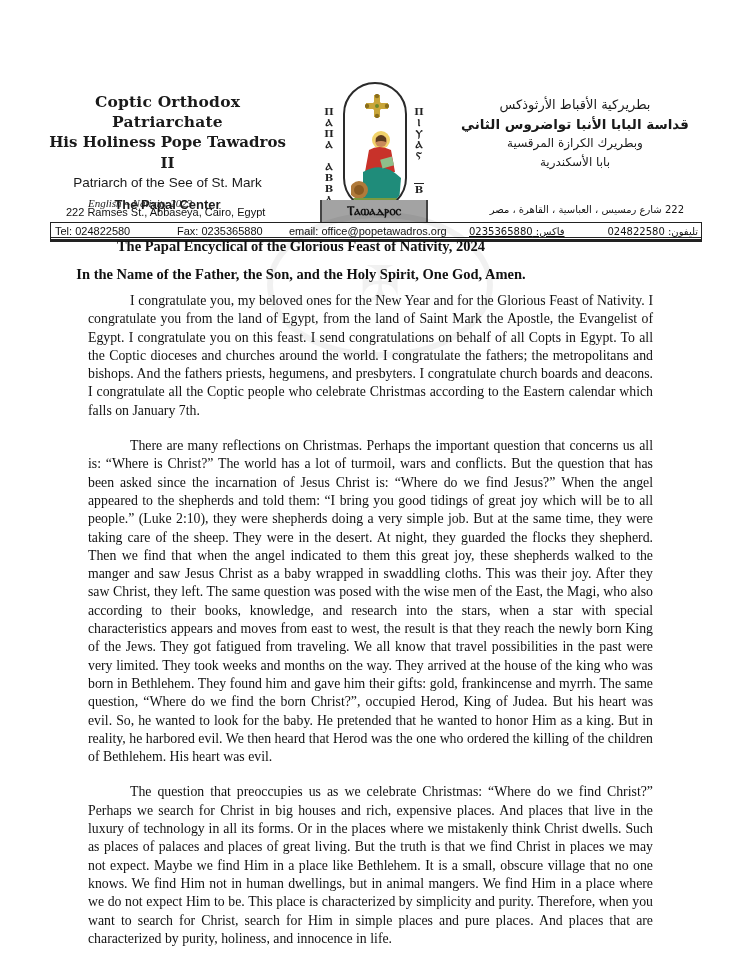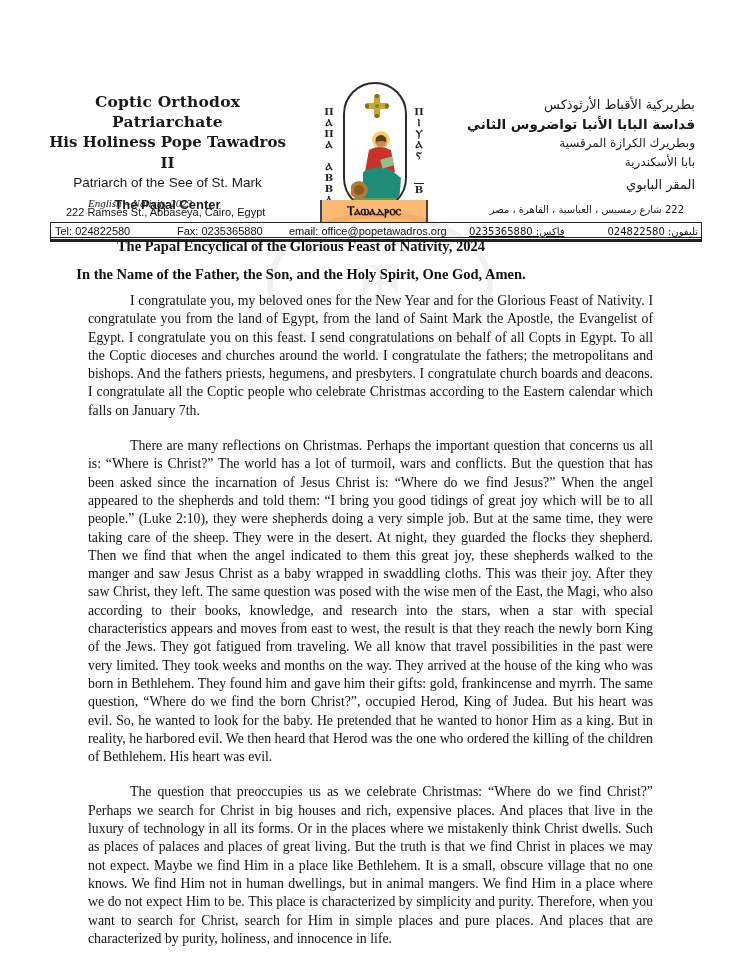--- a/index.html
+++ b/index.html
@@ -7,34 +7,34 @@
     body { position: relative; font-family: "Liberation Serif", serif; color: #111; }
 
     .letterhead { position: absolute; left: 0; top: 12px; width: 742px; height: 200px; margin-top: 36px; }
 
     .lh-left { position: absolute; left: 40px; top: 44px; width: 255px; text-align: center; color: #1a1a1a; }
     .lh-left .gothic { font-family: "DejaVu Serif", serif; font-size: 15.5px; font-weight: bold; letter-spacing: 0.2px; line-height: 20px; font-style: normal; }
     .lh-left .holiness { font-family: "DejaVu Serif", serif; font-size: 15px; font-weight: bold; line-height: 21px; }
     .lh-left .line { font-family: "Liberation Sans", sans-serif; font-size: 13.5px; line-height: 18px; }
     .lh-left .center { font-family: "Liberation Sans", sans-serif; font-size: 13px; font-weight: bold; line-height: 18px; margin-top: 4px; }
 
-    .lh-right { position: absolute; left: 455px; top: 48px; width: 240px; direction: rtl; color: #1a1a1a; font-family: "DejaVu Sans", sans-serif; }
+    .lh-right { position: absolute; left: 455px; top: 48px; width: 240px; text-align: center; direction: rtl; color: #1a1a1a; font-family: "DejaVu Sans", sans-serif; }
     .lh-right .ar1 { font-size: 13px; line-height: 18px; }
     .lh-right .ar2 { font-size: 13.5px; font-weight: bold; line-height: 20px; }
     .lh-right .ar3 { font-size: 12px; line-height: 19px; }
     .lh-right .ar5 { font-size: 13px; line-height: 22px; margin-top: 2px; }
 
     .logo { position: absolute; left: 318px; top: 28px; width: 112px; height: 148px; }
     .logo .oval { position: absolute; left: 25px; top: 6px; width: 64px; height: 128px; border: 2px solid #2a2a2a; border-radius: 32px; background: #fff; overflow: hidden; }
     .logo .oval .cross { position: absolute; left: 20px; top: 10px; width: 24px; height: 24px; }
     .logo .oval .figure { position: absolute; left: 6px; top: 42px; width: 52px; height: 80px; }
     .logo .side { position: absolute; top: 30px; font-family: "DejaVu Serif", serif; font-size: 10px; font-weight: bold; line-height: 11px; text-align: center; width: 10px; color: #222; }
     .logo .side.left { left: 6px; }
     .logo .side.right { left: 96px; }
-    .logo .name-plate { position: absolute; left: 2px; top: 124px; width: 108px; height: 22px; background: #fdba74; border-left: 2px solid #444; border-right: 2px solid #444; text-align: center; font-family: "DejaVu Serif", serif; font-weight: bold; font-size: 13px; line-height: 22px; color: #111; }
+    .logo .name-plate { position: absolute; left: 2px; top: 124px; width: 108px; height: 22px; background: #a3a3a3; border-left: 2px solid #444; border-right: 2px solid #444; text-align: center; font-family: "DejaVu Serif", serif; font-weight: bold; font-size: 13px; line-height: 22px; color: #111; }
 
     .addr-en { position: absolute; left: 66px; top: 158px; font-family: "Liberation Sans", sans-serif; font-size: 11px; color: #111; }
     .addr-ar { position: absolute; right: 58px; top: 156px; font-family: "DejaVu Sans", sans-serif; font-size: 10px; direction: rtl; color: #111; }
 
     .contact-bar { position: absolute; left: 50px; top: 174px; width: 652px; height: 18px; border: 1px solid #222; border-bottom: 3px double #222; box-shadow: 0 2px 0 #222; font-family: "Liberation Sans", sans-serif; font-size: 11px; line-height: 15px; color: #111; }
     .contact-bar span { position: absolute; top: 1px; white-space: nowrap; }
     .cb-tel { left: 4px; }
     .cb-fax { left: 100px; padding-left: 26px; }
     .cb-email { left: 238px; }
     .cb-ar-fax { left: 418px; direction: rtl; font-family: "DejaVu Sans", sans-serif; font-size: 10px; text-decoration: underline; }
@@ -108,21 +108,20 @@
       <div style="border-top:1px solid #222">Β</div>
     </div>
     <div class="name-plate">Ⲧⲁⲱⲁⲇⲣⲟⲥ</div>
   </div>
 
   <div class="lh-right">
     <div class="ar1">بطريركية الأقباط الأرثوذكس</div>
     <div class="ar2">قداسة البابا الأنبا تواضروس الثاني</div>
     <div class="ar3">وبطريرك الكرازة المرقسية</div>
     <div class="ar3">بابا الأسكندرية</div>
-    <div class="ar5">المقر البابوي</div>
   </div>
 
   <div class="addr-en">222 Ramses St., Abbaseya, Cairo, Egypt</div>
   <div class="addr-ar">222 شارع رمسيس ، العباسية ، القاهرة ، مصر</div>
 
   <div class="contact-bar">
     <span class="cb-tel">Tel: 024822580</span>
     <span class="cb-fax">Fax: 0235365880</span>
     <span class="cb-email">email: office@popetawadros.org</span>
     <span class="cb-ar-fax">فاكس: 0235365880</span>

